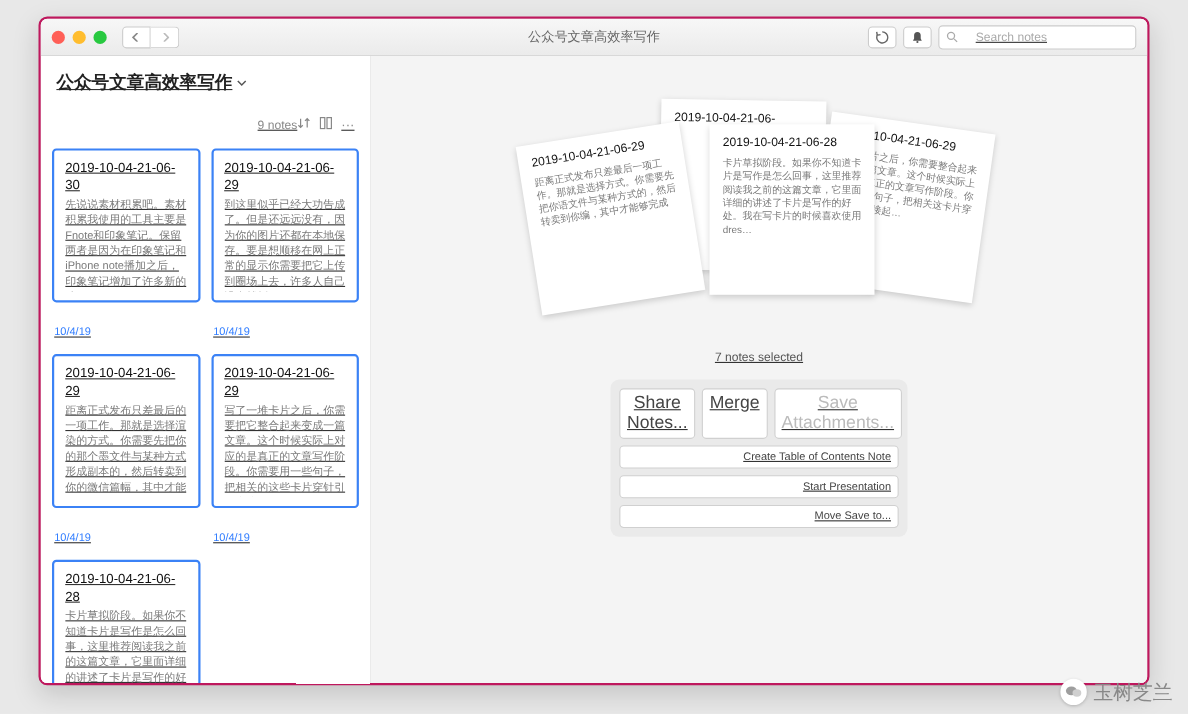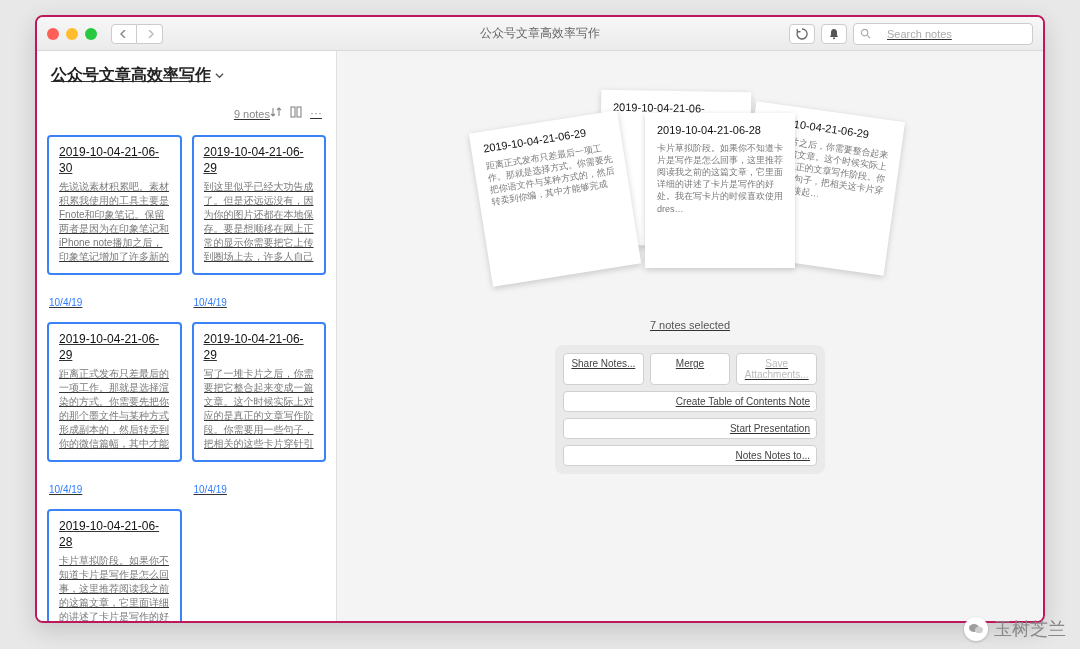--- a/index.html
+++ b/index.html
@@ -109,21 +109,21 @@
     margin-top: 14px;
     width: 270px;
     background:#eaeaea;
     border-radius: 8px;
     padding: 8px;
     display:flex; flex-direction:column; gap:6px;
   }
   .btnrow { display:flex; gap:6px; }
   .abtn {
     flex:1; background:#fff; border:1px solid #d0d0d0; border-radius:4px;
-    padding: 4px 6px; font-size:10px; color:#444; text-align:center;
+    padding: 4px 6px; font-size:16px; color:#444; text-align:center;
   }
   .abtn.dis { color:#bbb; }
   .afull { background:#fff; border:1px solid #d0d0d0; border-radius:4px;
     padding: 4px 6px; font-size:10px; color:#444; text-align:right; }
   .taginput {
     background:#fff; border:1px solid #d0d0d0; border-radius:4px;
     padding: 4px 6px; font-size:10px; color:#bbb; text-align:left;
   }
 
   .watermark {
@@ -260,21 +260,21 @@
       <div class="sel-label">7 notes selected</div>
 
       <div class="action-panel">
         <div class="btnrow">
           <div class="abtn">Share Notes...</div>
           <div class="abtn">Merge</div>
           <div class="abtn dis">Save Attachments...</div>
         </div>
         <div class="afull">Create Table of Contents Note</div>
         <div class="afull">Start Presentation</div>
-        <div class="afull">Notes Notes to...</div>
+        <div class="afull">Move Save to...</div>
       </div>
     </div>
   </div>
 </div>
 
 <div class="watermark">
   <div class="wm-logo">
     <svg width="16" height="16" viewBox="0 0 16 16">
         <ellipse cx="6" cy="7" rx="5" ry="4" fill="#9e9e9e"></ellipse>
         <ellipse cx="11" cy="9" rx="4" ry="3.3" fill="#cfcfcf"></ellipse>

